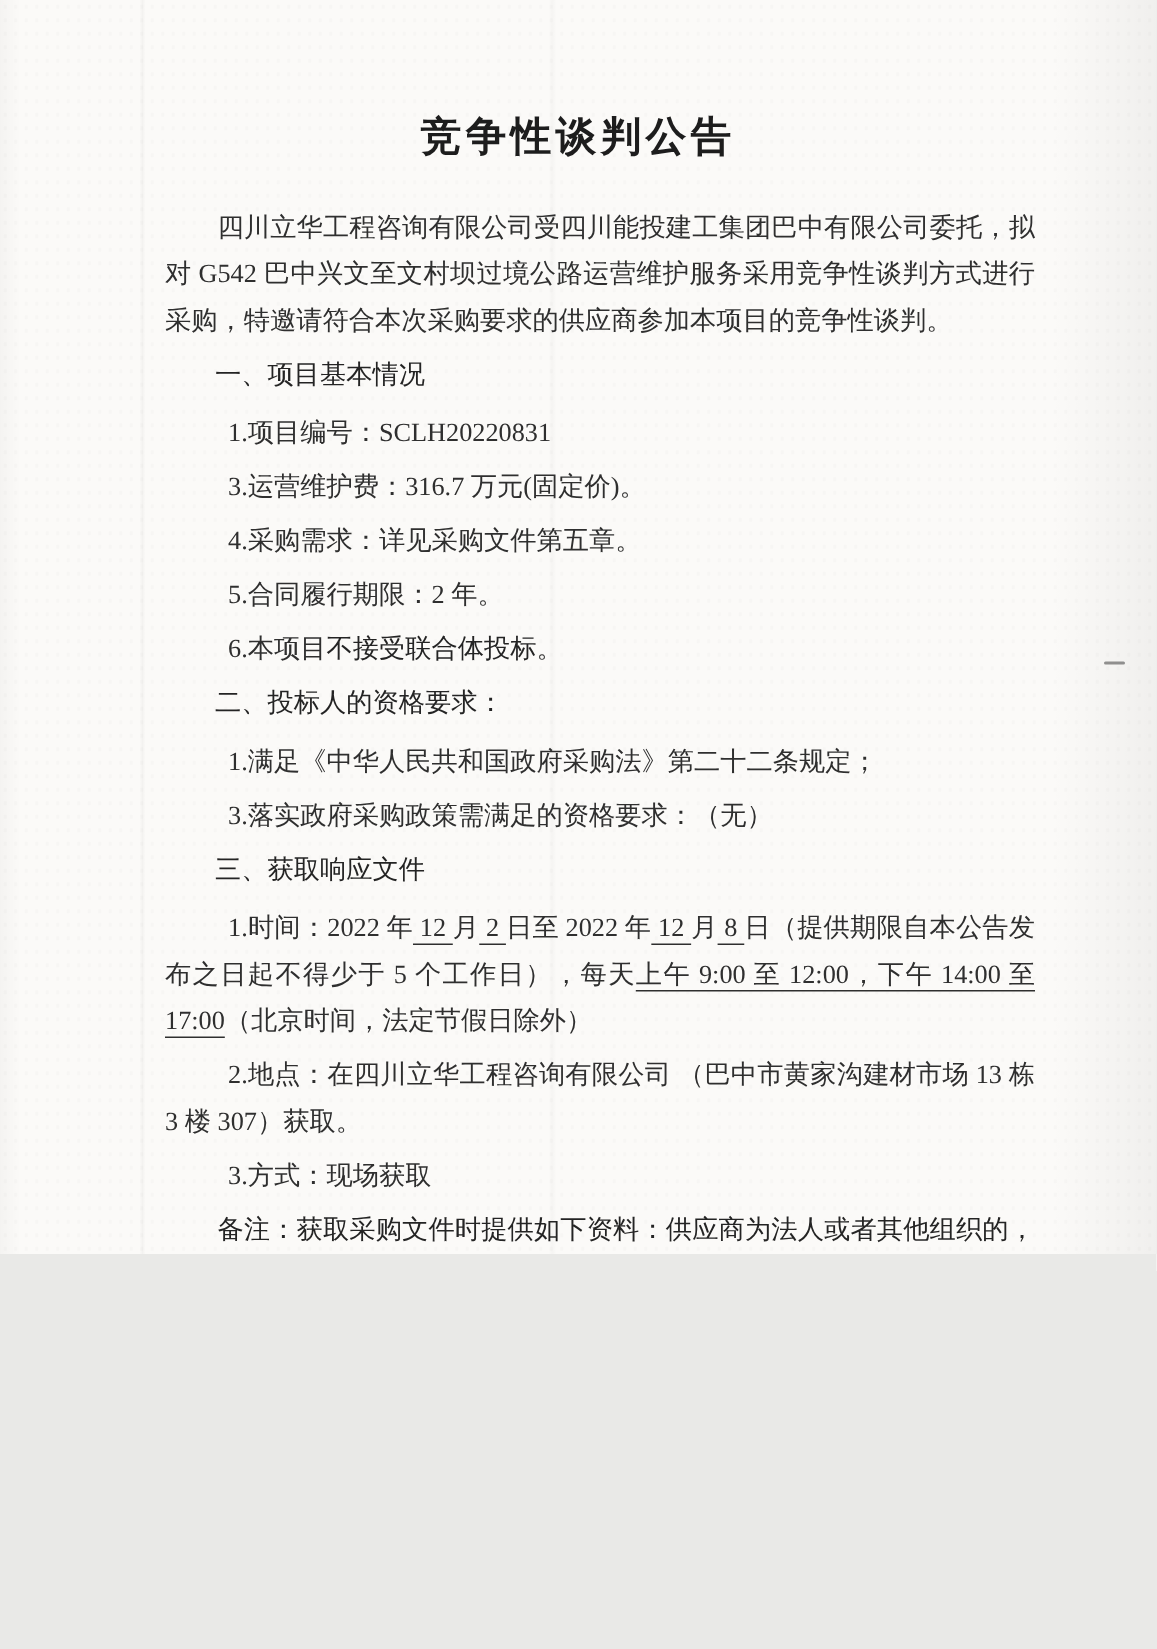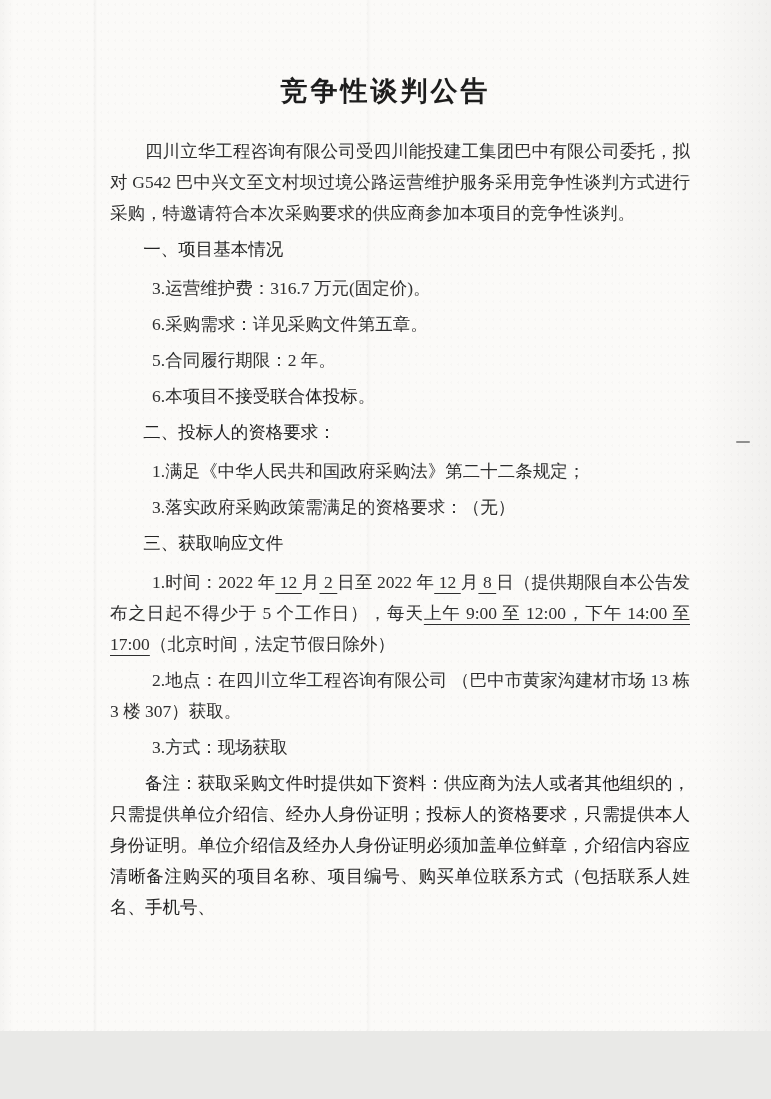--- a/index.html
+++ b/index.html
@@ -4,21 +4,21 @@
 <style>
   html, body {
     margin: 0;
     padding: 0;
     background: #e9e9e7;
     font-family: "Liberation Serif", "DejaVu Serif", serif;
   }
   .page {
     position: relative;
     width: 771px;
-    height: 1031px;
+    height: 836px;
     margin: 0 auto;
     box-sizing: border-box;
     padding: 72px 81px 0 110px;
     overflow: hidden;
     color: #2f2f2f;
     background-color: #fbfaf8;
     background-image:
       
       radial-gradient(rgba(40,40,40,0.018) 1px, rgba(0,0,0,0) 1px),
       
@@ -73,22 +73,23 @@
 </style>
 </head>
 <body>
 
 <div class="page">
   <h1 class="doc-title">竞争性谈判公告</h1>
 
   <div class="blocks">
       <p class="block para"><span>四川立华工程咨询有限公司受四川能投建工集团巴中有限公司委托，拟对 G542 巴中兴文至文村坝过境公路运营维护服务采用竞争性谈判方式进行采购，特邀请符合本次采购要求的供应商参加本项目的竞争性谈判。</span></p>
       <p class="block heading"><span class="bold">一、项目基本情况</span></p>
+      <p class="block item"><span>1.项目编号：SCLH20220831</span></p>
       <p class="block item"><span>3.运营维护费：316.7 万元(固定价)。</span></p>
-      <p class="block item"><span>6.采购需求：详见采购文件第五章。</span></p>
+      <p class="block item"><span>4.采购需求：详见采购文件第五章。</span></p>
       <p class="block item"><span>5.合同履行期限：2 年。</span></p>
       <p class="block item"><span>6.本项目</span><span class="bold">不接受联合体投标</span><span>。</span></p>
       <p class="block heading"><span class="bold">二、投标人的资格要求：</span></p>
       <p class="block item"><span>1.满足《中华人民共和国政府采购法》第二十二条规定；</span></p>
       <p class="block item"><span>3.落实政府采购政策需满足的资格要求：（无）</span></p>
       <p class="block heading"><span class="bold">三、获取响应文件</span></p>
       <p class="block item"><span>1.时间：2022 年</span><span class="underline"> 12 </span><span>月</span><span class="underline"> 2 </span><span>日至 2022 年</span><span class="underline"> 12 </span><span>月</span><span class="underline"> 8 </span><span>日（提供期限自本公告发布之日起不得少于 5 个工作日），每天</span><span class="underline">上午 9:00 至 12:00，下午 14:00 至 17:00</span><span>（北京时间，法定节假日除外）</span></p>
       <p class="block item"><span>2.地点：在四川立华工程咨询有限公司  （巴中市黄家沟建材市场 13 栋 3 楼 307）获取。</span></p>
       <p class="block item"><span>3.方式：现场获取</span></p>
       <p class="block note"><span class="bold">备注：获取采购文件时提供如下资料：供应商为法人或者其他组织的，只需提供单位介绍信、经办人身份证明；投标人的资格要求，只需提供本人身份证明。单位介绍信及经办人身份证明必须加盖单位鲜章，介绍信内容应清晰备注购买的项目名称、项目编号、购买单位联系方式（包括联系人姓名、手机号、</span></p>

